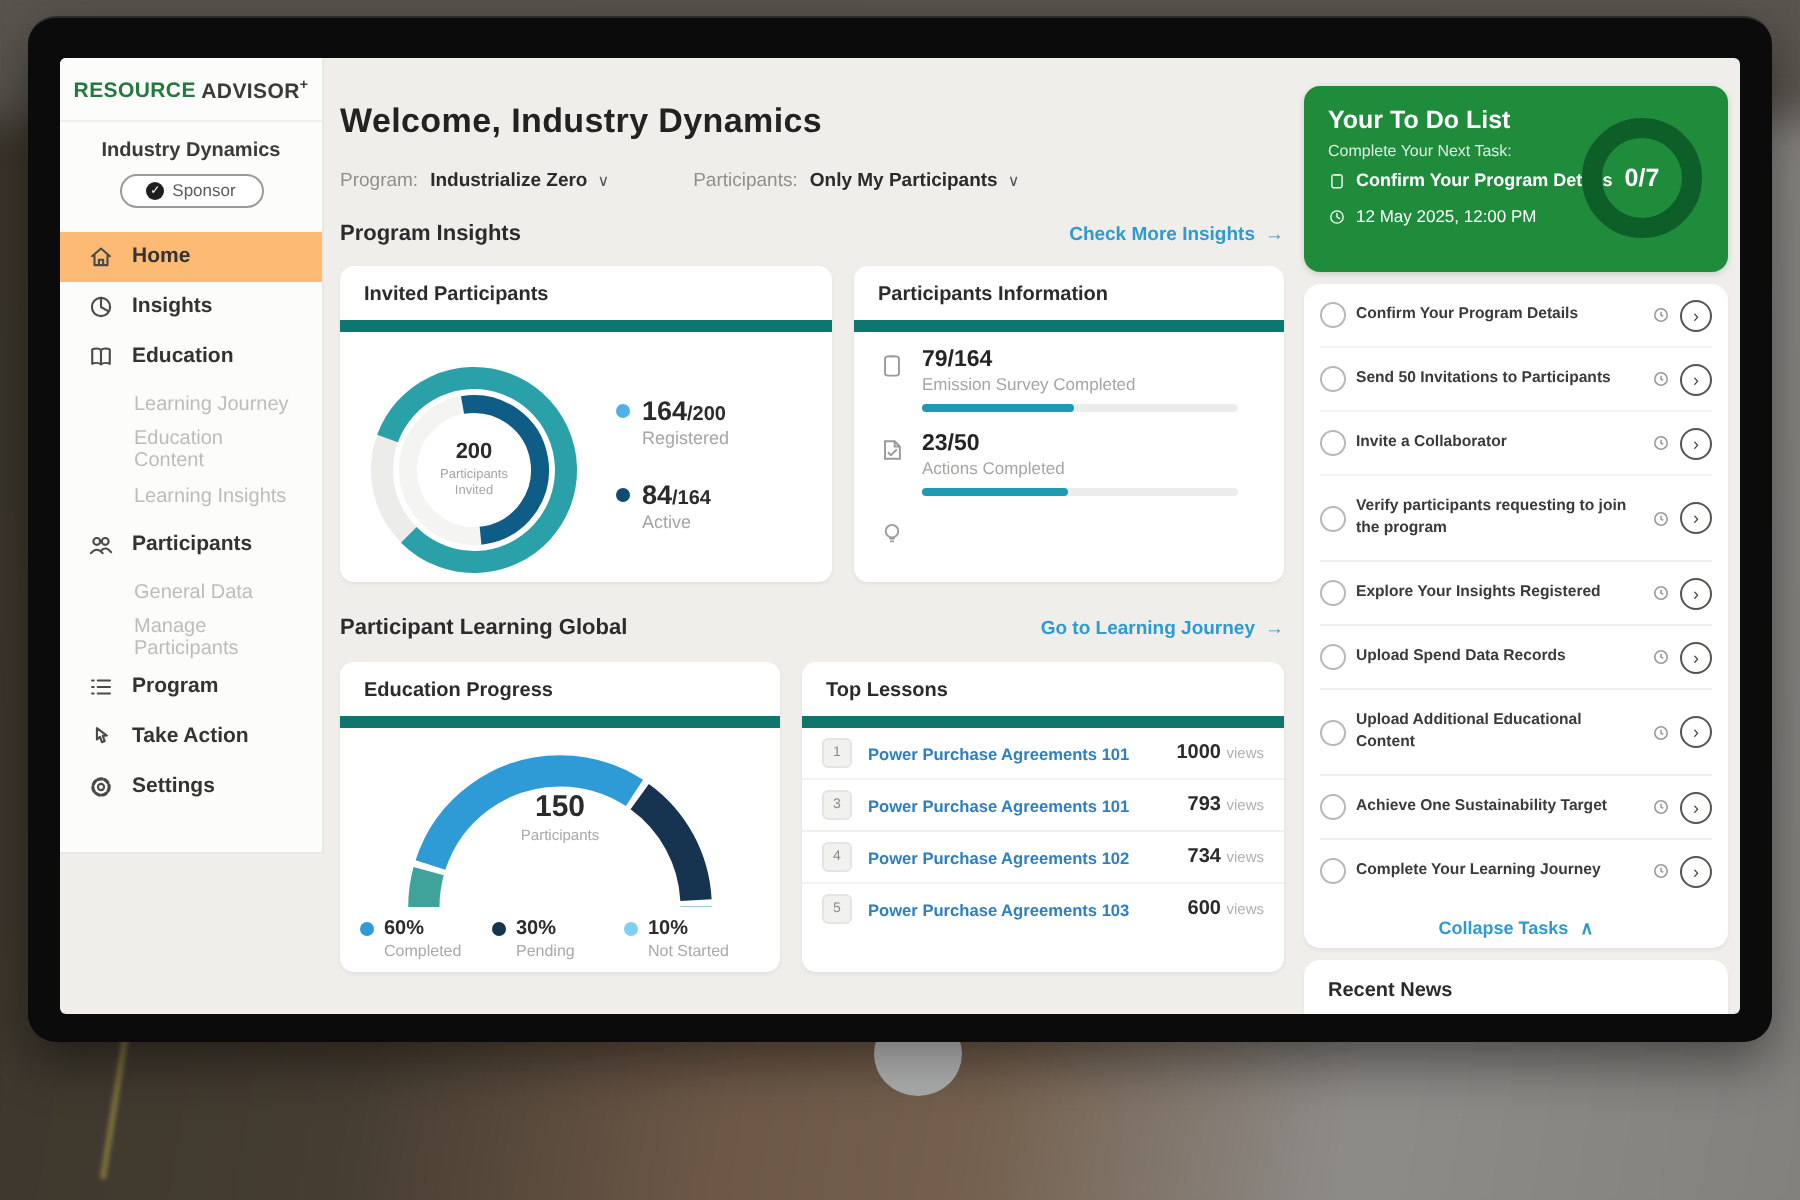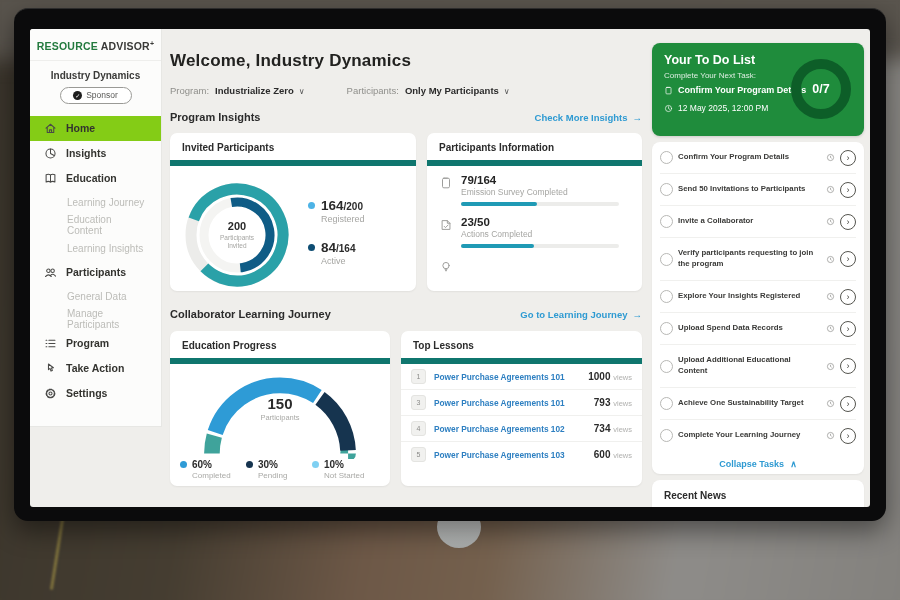--- a/index.html
+++ b/index.html
@@ -25,21 +25,21 @@
   .logo .g{color:#237a3e;} .logo .d{color:#3a3a38;} .logo sup{font-size:7px;}
   .org{margin-top:9px;text-align:center;font-size:10px;font-weight:bold;color:#3a3a38;}
   .pill{margin:6px auto 0;width:58px;border:1px solid #9a9a96;border-radius:10px;padding:2.5px 6px;
         display:flex;align-items:center;justify-content:center;gap:4px;background:#fff;}
   .pill .dotb{width:9px;height:9px;border-radius:50%;background:#1e1e1e;color:#fff;font-size:6px;
         display:flex;align-items:center;justify-content:center;}
   .pill .ptxt{font-size:8.5px;color:#5a5a58;}
   .menu{margin-top:12px;}
   .mi{display:flex;align-items:center;gap:9px;height:25px;padding:0 14px;font-size:10.5px;
       font-weight:bold;color:#33332f;cursor:pointer;}
-  .mi.active{background:#84cc16;}
+  .mi.active{background:#fdba74;}
   .mi svg{flex:0 0 13px;}
   .ms{height:23px;display:flex;align-items:center;padding:0 14px 0 37px;font-size:10px;color:#bcbcb8;cursor:pointer;}
   
   .main{position:absolute;left:140px;top:0;width:472px;height:478px;}
   .wtitle{position:absolute;left:0;top:22px;font-size:17px;font-weight:bold;color:#222220;letter-spacing:.2px;}
   .filters{position:absolute;left:0;top:56px;display:flex;gap:42px;align-items:center;}
   .flabel{font-size:9.5px;color:#8f8f8b;}
   .fvalue{font-size:9.5px;font-weight:bold;color:#2b2b2b;margin-left:6px;}
   .chev{font-size:8px;color:#555;margin-left:5px;}
   .secrow{position:absolute;width:472px;display:flex;justify-content:space-between;align-items:center;}
@@ -285,21 +285,21 @@
       </div>
       <div class="stat">
         <svg class="icg" width="14" height="14" viewBox="0 0 16 16">
               <circle cx="8" cy="6.4" r="3.6"></circle>
               <path d="M6.9 10.6 H9.1 M7.3 12.2 H8.7"></path>
             </svg>
       </div>
     </section>
 
     <div class="secrow" style="top:279px;">
-      <span class="sectitle">Collaborator Learning Journey</span>
+      <span class="sectitle">Participant Learning Global</span>
       <span class="seclink">
         <span>Go to Learning Journey</span>
         <span>→</span>
       </span>
     </div>
 
     <section class="card" style="left:0;top:302px;width:220px;height:155px;">
       <div class="card-h">Education Progress</div>
       <svg id="gauge" class="gauge-wrap" viewBox="0 0 180 100">
         <path class="seg" d="M16,94 A74,74 0 0 1 164,94" fill="none" stroke-width="17" pathLength="100" stroke="#3fa39b" stroke-dasharray="8.5 91.5" stroke-dashoffset="0"></path>

